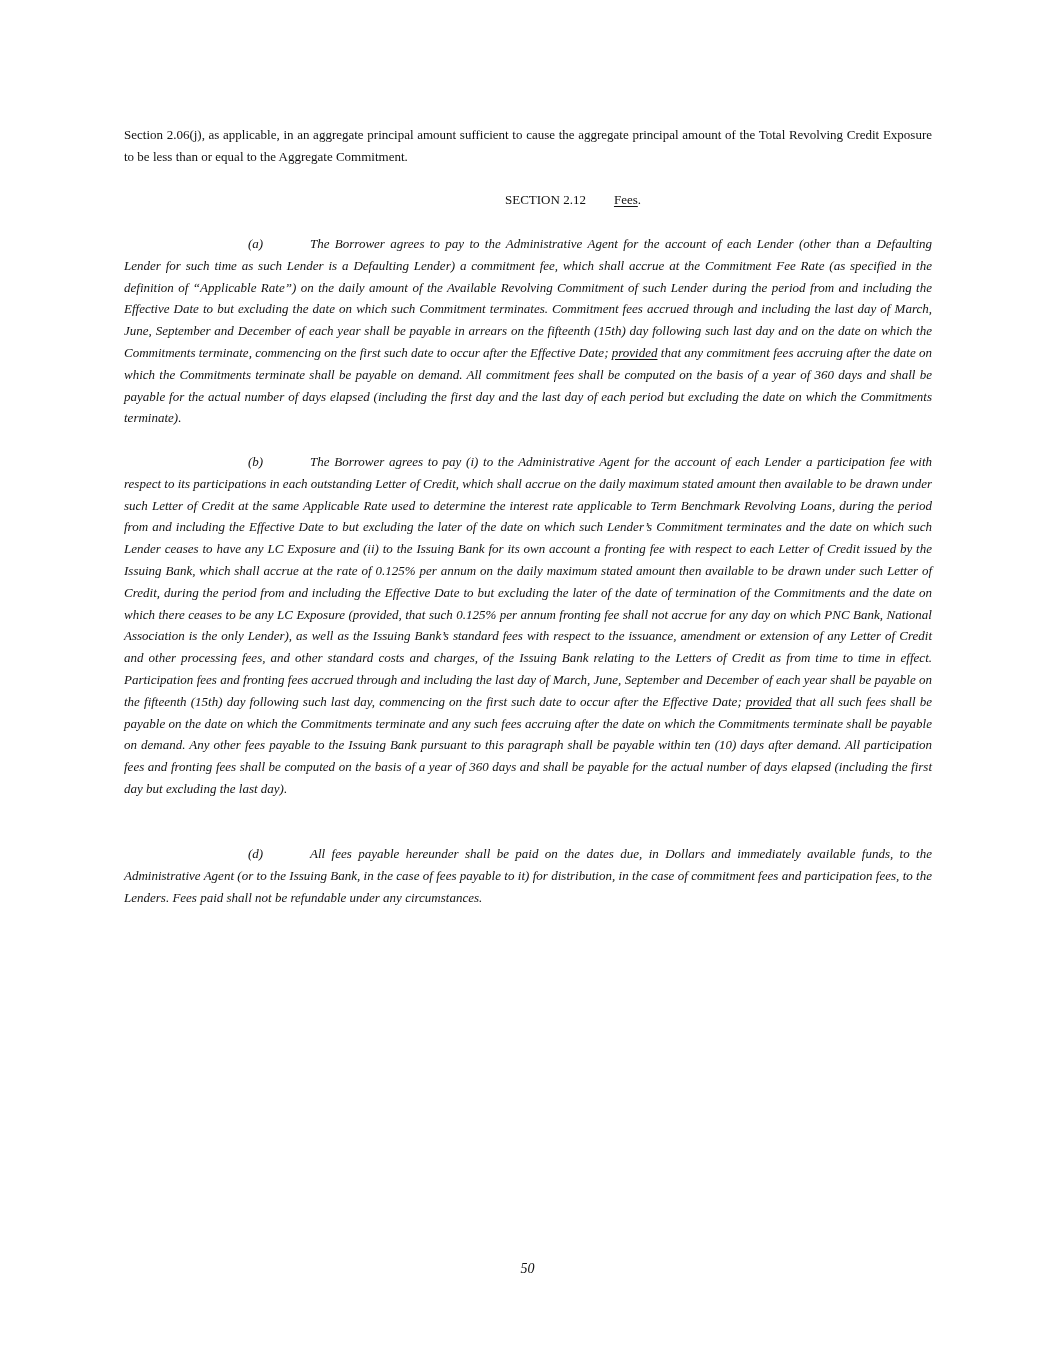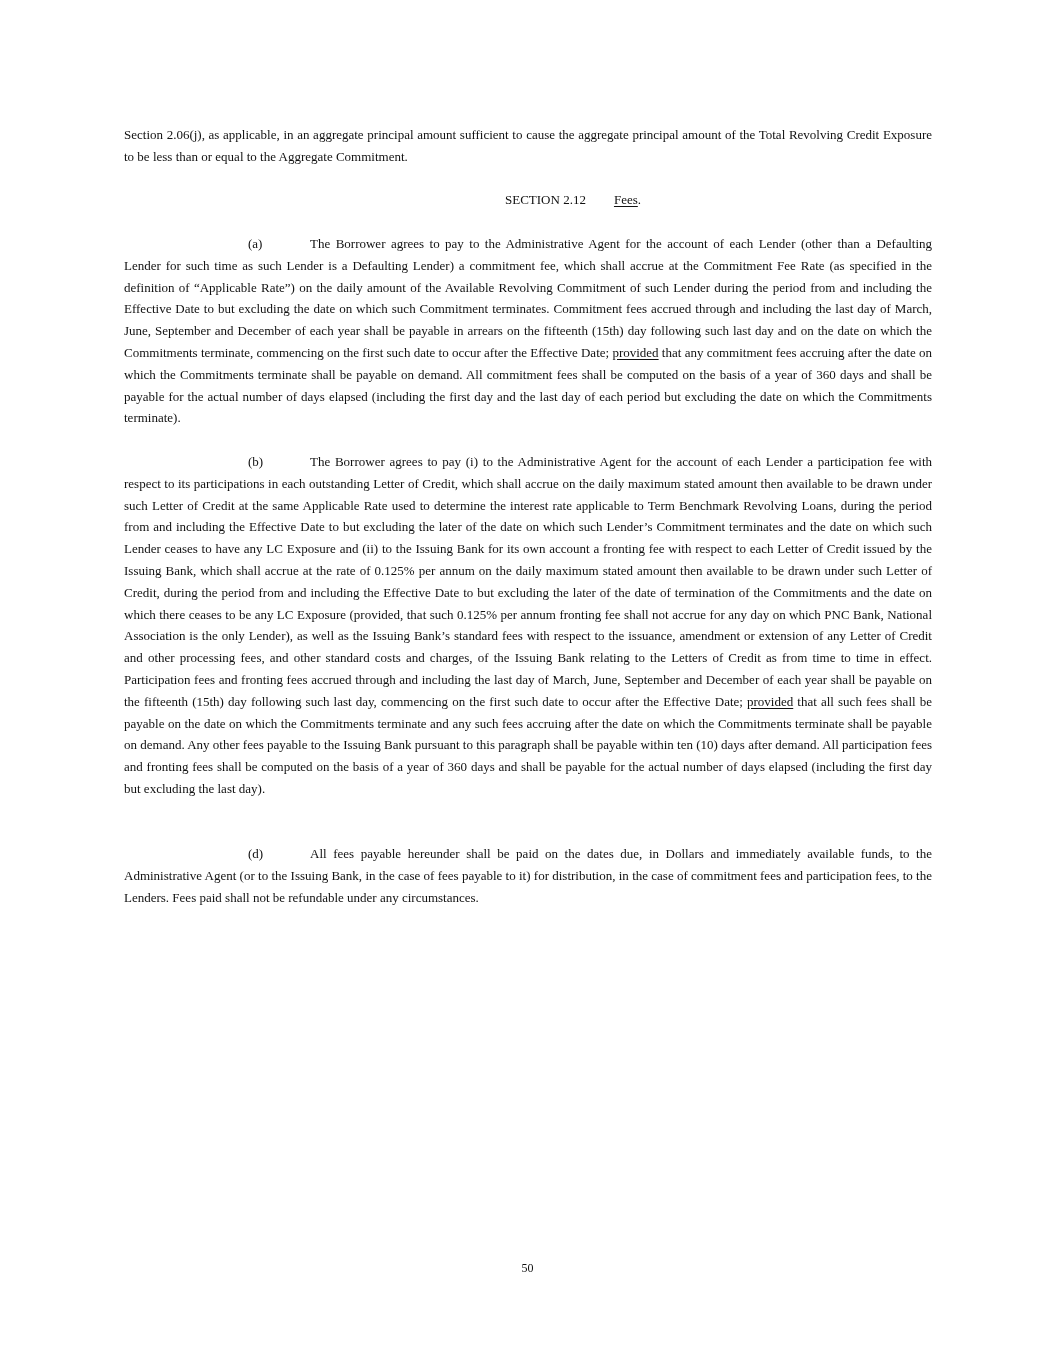--- a/index.html
+++ b/index.html
@@ -9,26 +9,27 @@
     color: #111111;
   }
   .page {
     position: absolute; left: 124px; top: 124px; width: 808px;
     font-size: 13px; line-height: 21.8px;
   }
   p { margin: 0; text-align: justify; }
   .gap { height: 21.8px; }
   .heading { padding-left: 62px; text-align: center; }
   .heading .num { display: inline-block; width: 137px; }
-  .para-first { text-indent: 124px; }
+  .para-first { text-indent: 124px; font-style: italic; }
   .label { display: inline-block; width: 62px; text-indent: 0; }
   .u { text-decoration: underline; text-underline-offset: 2px; }
   .page-number {
     position: absolute; top: 1261px; left: 0; width: 1055px; text-align: center;
-    font-size: 12px;
+    font-size: 14px;
+    font-style: italic;
   }
 </style>
 </head>
 <body>
 
 <div class="page">
   <p>Section 2.06(j), as applicable, in an aggregate principal amount sufficient to cause the aggregate principal amount of the Total Revolving Credit Exposure to be less than or equal to the Aggregate Commitment.</p>
   <div class="gap"></div>
 
   <p class="heading">

